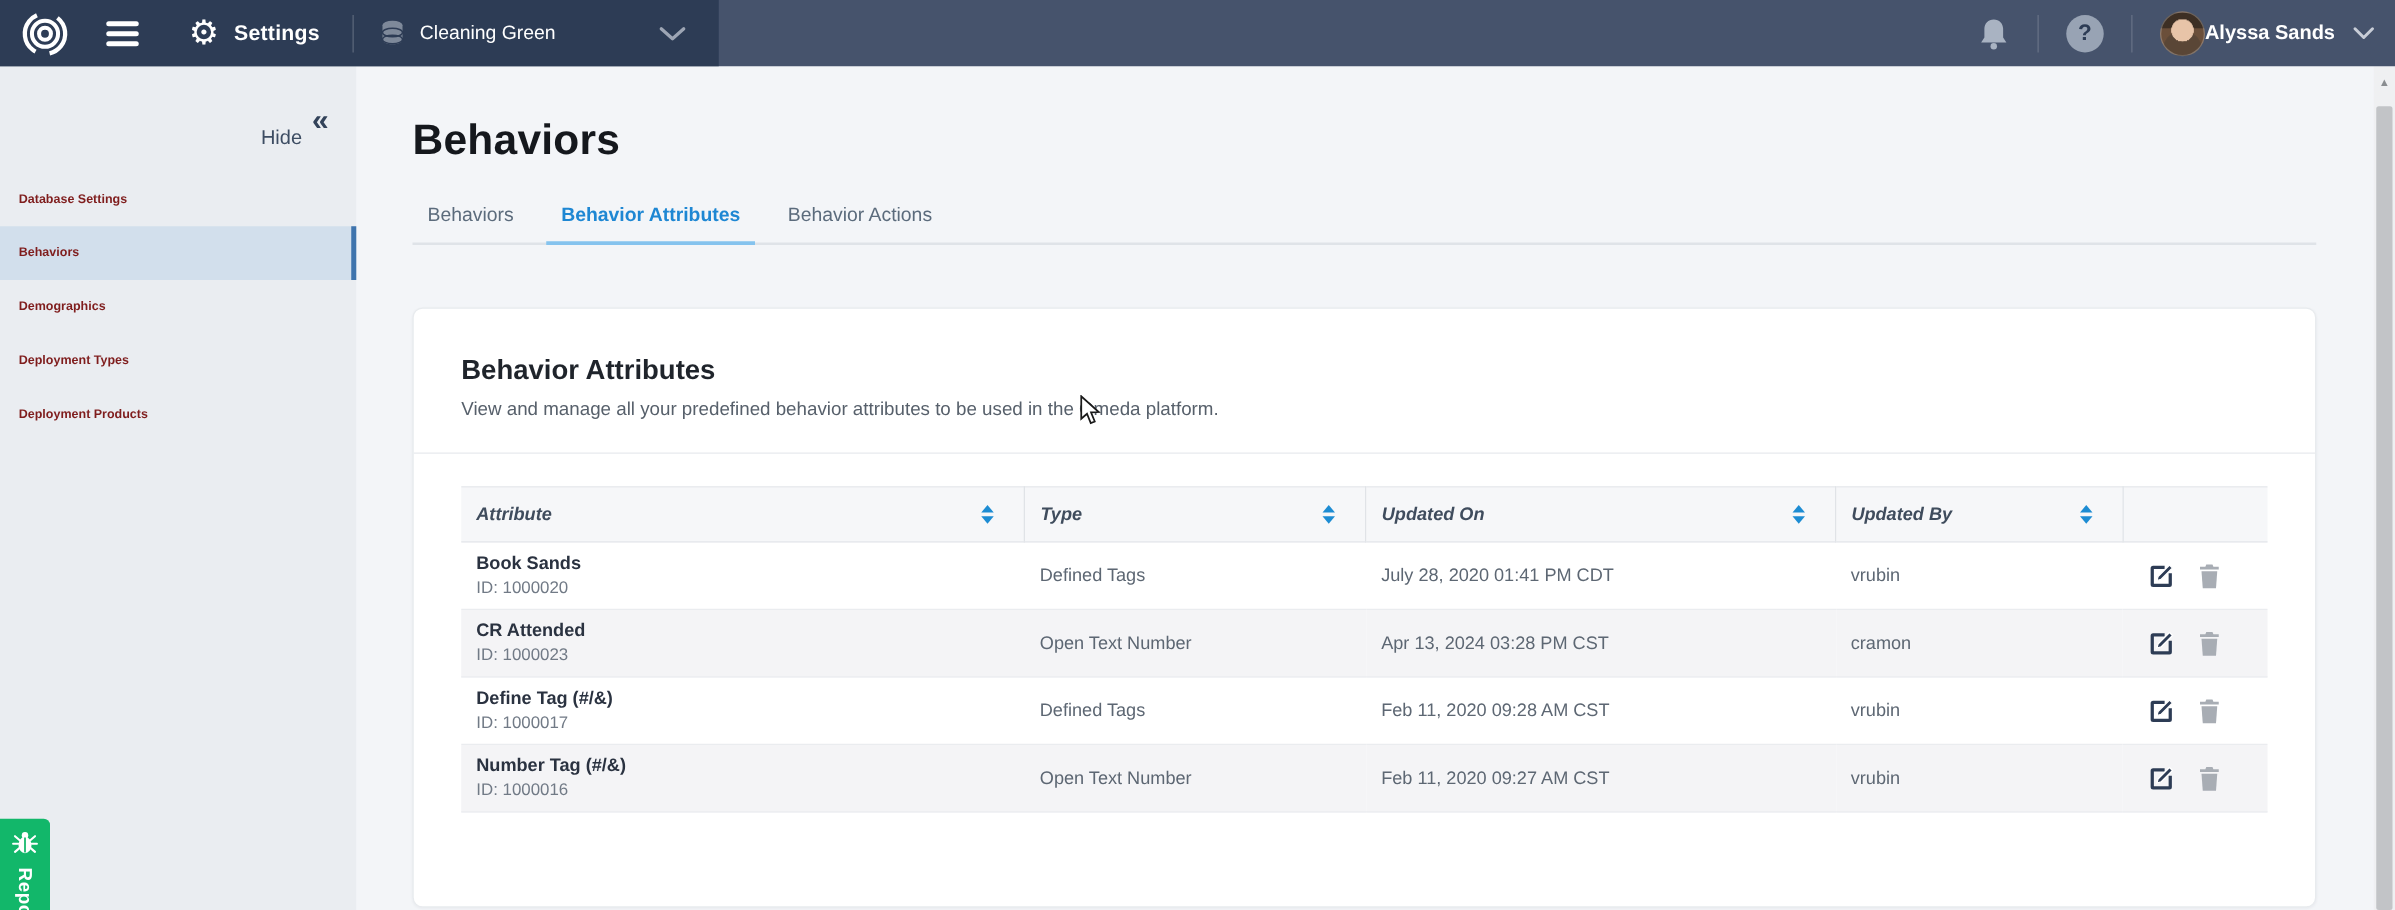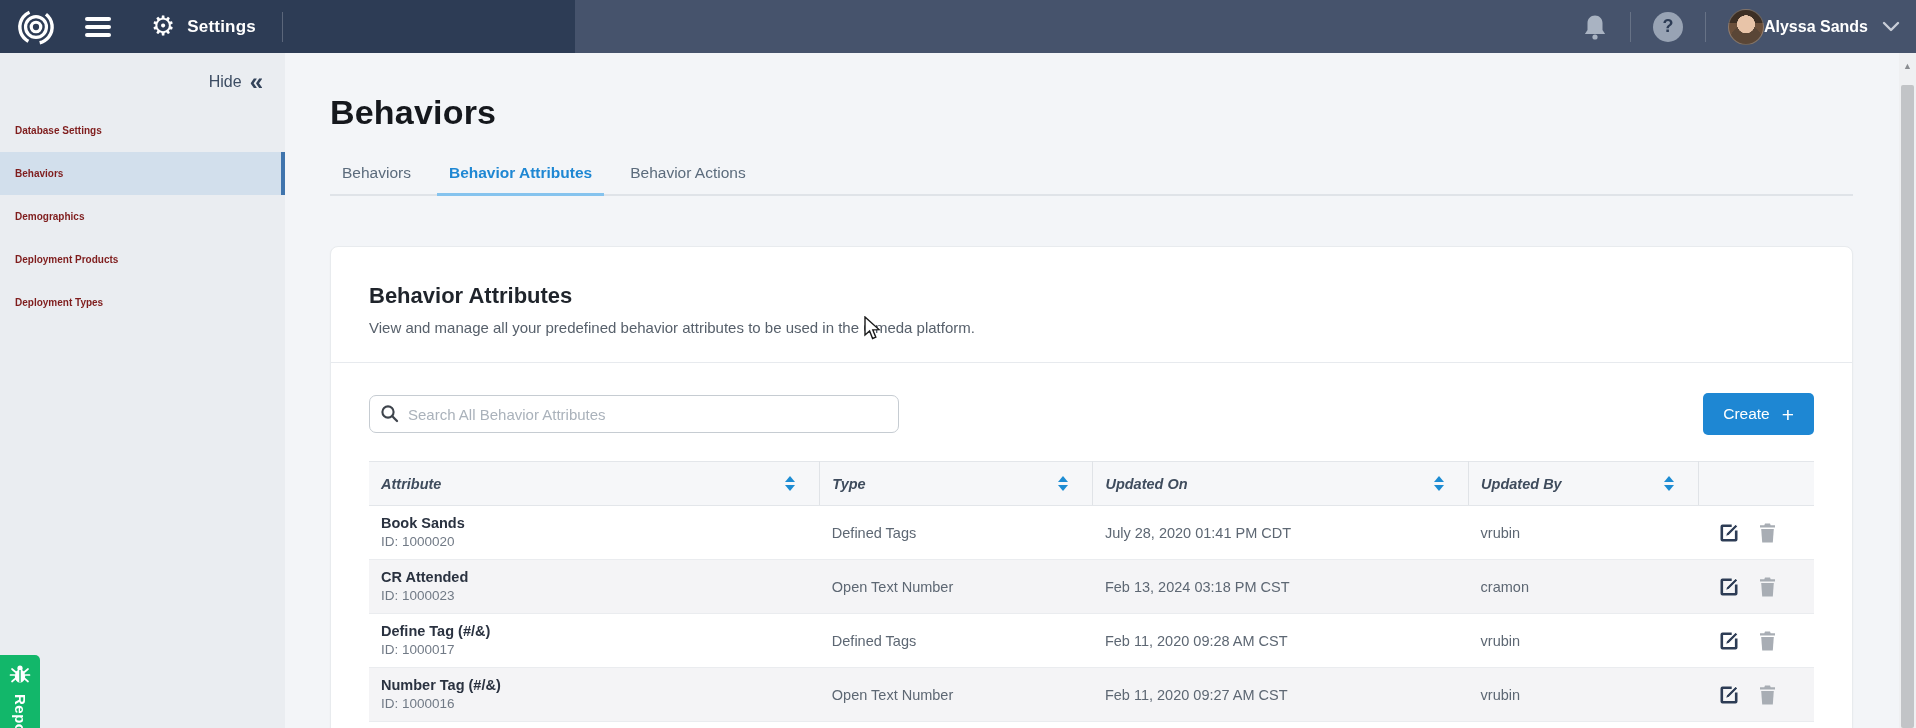--- a/index.html
+++ b/index.html
@@ -28,21 +28,21 @@
       radial-gradient(circle at 50% 42%, #e8c4a8 0 34%, transparent 35%),
       radial-gradient(circle at 50% 90%, #5a4636 0 45%, transparent 46%),
       linear-gradient(#3d2f24 0 38%, #6b4f3a 38% 100%);
     border:1px solid rgba(255,255,255,.25); }
   .user-name { color:#fff; font-size:16px; font-weight:700; cursor:pointer; }
   .user-chevron { margin-left:14px; margin-right:16px; opacity:.85; cursor:pointer; }
 
   
   .sidebar { position:absolute; top:53px; left:0; width:285px; bottom:0; background:#eaedf1; z-index:10; }
   .hide-row { display:flex; justify-content:flex-end; align-items:center; gap:8px; padding:20px 22px 18px 0; cursor:pointer; }
-  .hide-label { color:#3d4d63; font-size:16px; }
+  .hide-label { color:#3d4d63; font-size:16px;margin-top:29px; }
   .collapse-glyph { color:#33435a; font-size:24px; font-weight:700; line-height:16px; }
   .side-item { height:43px; display:flex; align-items:center; padding-left:15px; color:#7f1d1d; font-size:10px; font-weight:700; cursor:pointer; position:relative; }
   .side-item.active { background:#d2dfec; }
   .side-item.active::after { content:""; position:absolute; right:0; top:0; bottom:0; width:4px; background:#3f74ad; }
 
   
   .content { position:absolute; top:53px; left:285px; right:17px; bottom:-200px; background:#f3f5f8; padding:40px 46px 0 45px; }
   .page-title { font-size:34px; font-weight:700; color:#15181d; letter-spacing:.2px; }
   .tabs { display:flex; gap:14px; margin-top:26px; border-bottom:2px solid #dfe3e8; }
   .tab { padding:6px 12px 12px 12px; font-size:15.5px; color:#5b6b7c; cursor:pointer; position:relative; }
@@ -101,20 +101,33 @@
         <circle cx="20" cy="20" r="17" fill="none" stroke="#fff" stroke-width="3.6" stroke-dasharray="38 12 38 18.8" transform="rotate(-52 20 20)"></circle>
       </svg>
       <div class="hamburger">
         <span></span>
           <span></span>
           <span></span>
       </div>
       <span class="gear-glyph">⚙</span>
       <span class="settings-label">Settings</span>
       <div class="tb-divider"></div>
+      <div class="db-selector">
+        <svg class="db-icon" width="22" height="24" viewBox="0 0 22 24">
+          <ellipse cx="11" cy="5" rx="8" ry="3.4" fill="#9aa3b2"></ellipse>
+          <path d="M3 5v6c0 1.9 3.6 3.4 8 3.4s8-1.5 8-3.4V5" fill="#9aa3b2"></path>
+          <path d="M3 11v6c0 1.9 3.6 3.4 8 3.4s8-1.5 8-3.4v-6" fill="#9aa3b2"></path>
+          <ellipse cx="11" cy="11" rx="8" ry="3.4" fill="none" stroke="#2d3c55" stroke-width="1.2"></ellipse>
+          <ellipse cx="11" cy="16.5" rx="8" ry="3.4" fill="none" stroke="#2d3c55" stroke-width="1.2"></ellipse>
+        </svg>
+        <span class="db-label">Cleaning Green</span>
+        <svg class="db-chevron" width="22" height="12" viewBox="0 0 22 12">
+          <polyline points="2,2 11,10 20,2" fill="none" stroke="#b9c0cc" stroke-width="2.6" stroke-linecap="round" stroke-linejoin="round"></polyline>
+        </svg>
+      </div>
     </div>
     <div class="topbar-right">
       <span class="bell-btn">
         <svg width="26" height="28" viewBox="0 0 26 28">
           <path d="M13 2.5c-4.4 0-7.5 3.2-7.5 7.5v7l-2.6 4h20.2l-2.6-4v-7c0-4.3-3.1-7.5-7.5-7.5z" fill="#a9b3c2"></path>
           <circle cx="13" cy="24" r="2.6" fill="#a9b3c2"></circle>
         </svg>
       </span>
       <div class="tbr-divider"></div>
       <span class="help-btn">?</span>
@@ -129,52 +142,39 @@
 
   <aside class="sidebar">
     <div class="hide-row">
       <span class="hide-label">Hide</span>
       <span class="collapse-glyph">«</span>
     </div>
     <nav>
       <div class="side-item">Database Settings</div>
       <div class="side-item active">Behaviors</div>
       <div class="side-item">Demographics</div>
+      <div class="side-item">Deployment Types</div>
       <div class="side-item">Deployment Products</div>
-      <div class="side-item">Deployment Types</div>
     </nav>
   </aside>
 
   <main class="content">
     <h1 class="page-title">Behaviors</h1>
 
     <div class="tabs">
       <div class="tab">Behaviors</div>
       <div class="tab active">Behavior Attributes</div>
       <div class="tab">Behavior Actions</div>
     </div>
 
     <section class="card">
       <h2 class="card-title">Behavior Attributes</h2>
       <p class="card-desc">View and manage all your predefined behavior attributes to be used in the Omeda platform.</p>
       <div class="card-divider"></div>
 
-      <div class="toolbar">
-        <div class="search-wrap">
-          <svg class="search-icon" width="19" height="19" viewBox="0 0 19 19">
-            <circle cx="8" cy="8" r="5.6" fill="none" stroke="#3e444c" stroke-width="2.1"></circle>
-            <line x1="12.3" y1="12.3" x2="17" y2="17" stroke="#3e444c" stroke-width="2.3" stroke-linecap="round"></line>
-          </svg>
-          <input class="search-input" type="text" placeholder="Search All Behavior Attributes" style="">
-        </div>
-        <button class="create-btn">
-          <span>Create</span>
-          <span class="create-plus">+</span>
-        </button>
-      </div>
 
       <table class="attr-table">
         <colgroup>
           <col style="width:31.2%">
             <col style="width:18.9%">
             <col style="width:26%">
             <col style="width:15.9%">
             <col style="width:8%">
         </colgroup>
         <thead>
@@ -243,21 +243,21 @@
               </button>
             </div>
               </td>
           </tr>
           <tr class="stripe">
             <td>
                 <div class="attr-name">CR Attended</div>
                 <div class="attr-id">ID: 1000023</div>
               </td>
             <td>Open Text Number</td>
-            <td>Feb 13, 2024 03:18 PM CST</td>
+            <td>Apr 13, 2024 03:28 PM CST</td>
             <td>cramon</td>
             <td>
                 <div class="row-actions">
               <button class="icon-btn">
                 <svg width="22" height="22" viewBox="0 0 22 22">
                       <path d="M2.5 4.5A2 2 0 0 1 4.5 2.5h9.2v2.6H5.1v11.8h11.8v-8.4h2.6v9A2 2 0 0 1 17.5 19.5h-13a2 2 0 0 1-2-2v-13z" fill="#2d3c55"></path>
                       <path d="M8.4 11.2 17.6 2l2.4 2.4-9.2 9.2-3.3.9z" fill="#2d3c55" stroke="#fff" stroke-width="1.1"></path>
                     </svg>
               </button>
               <button class="icon-btn">

